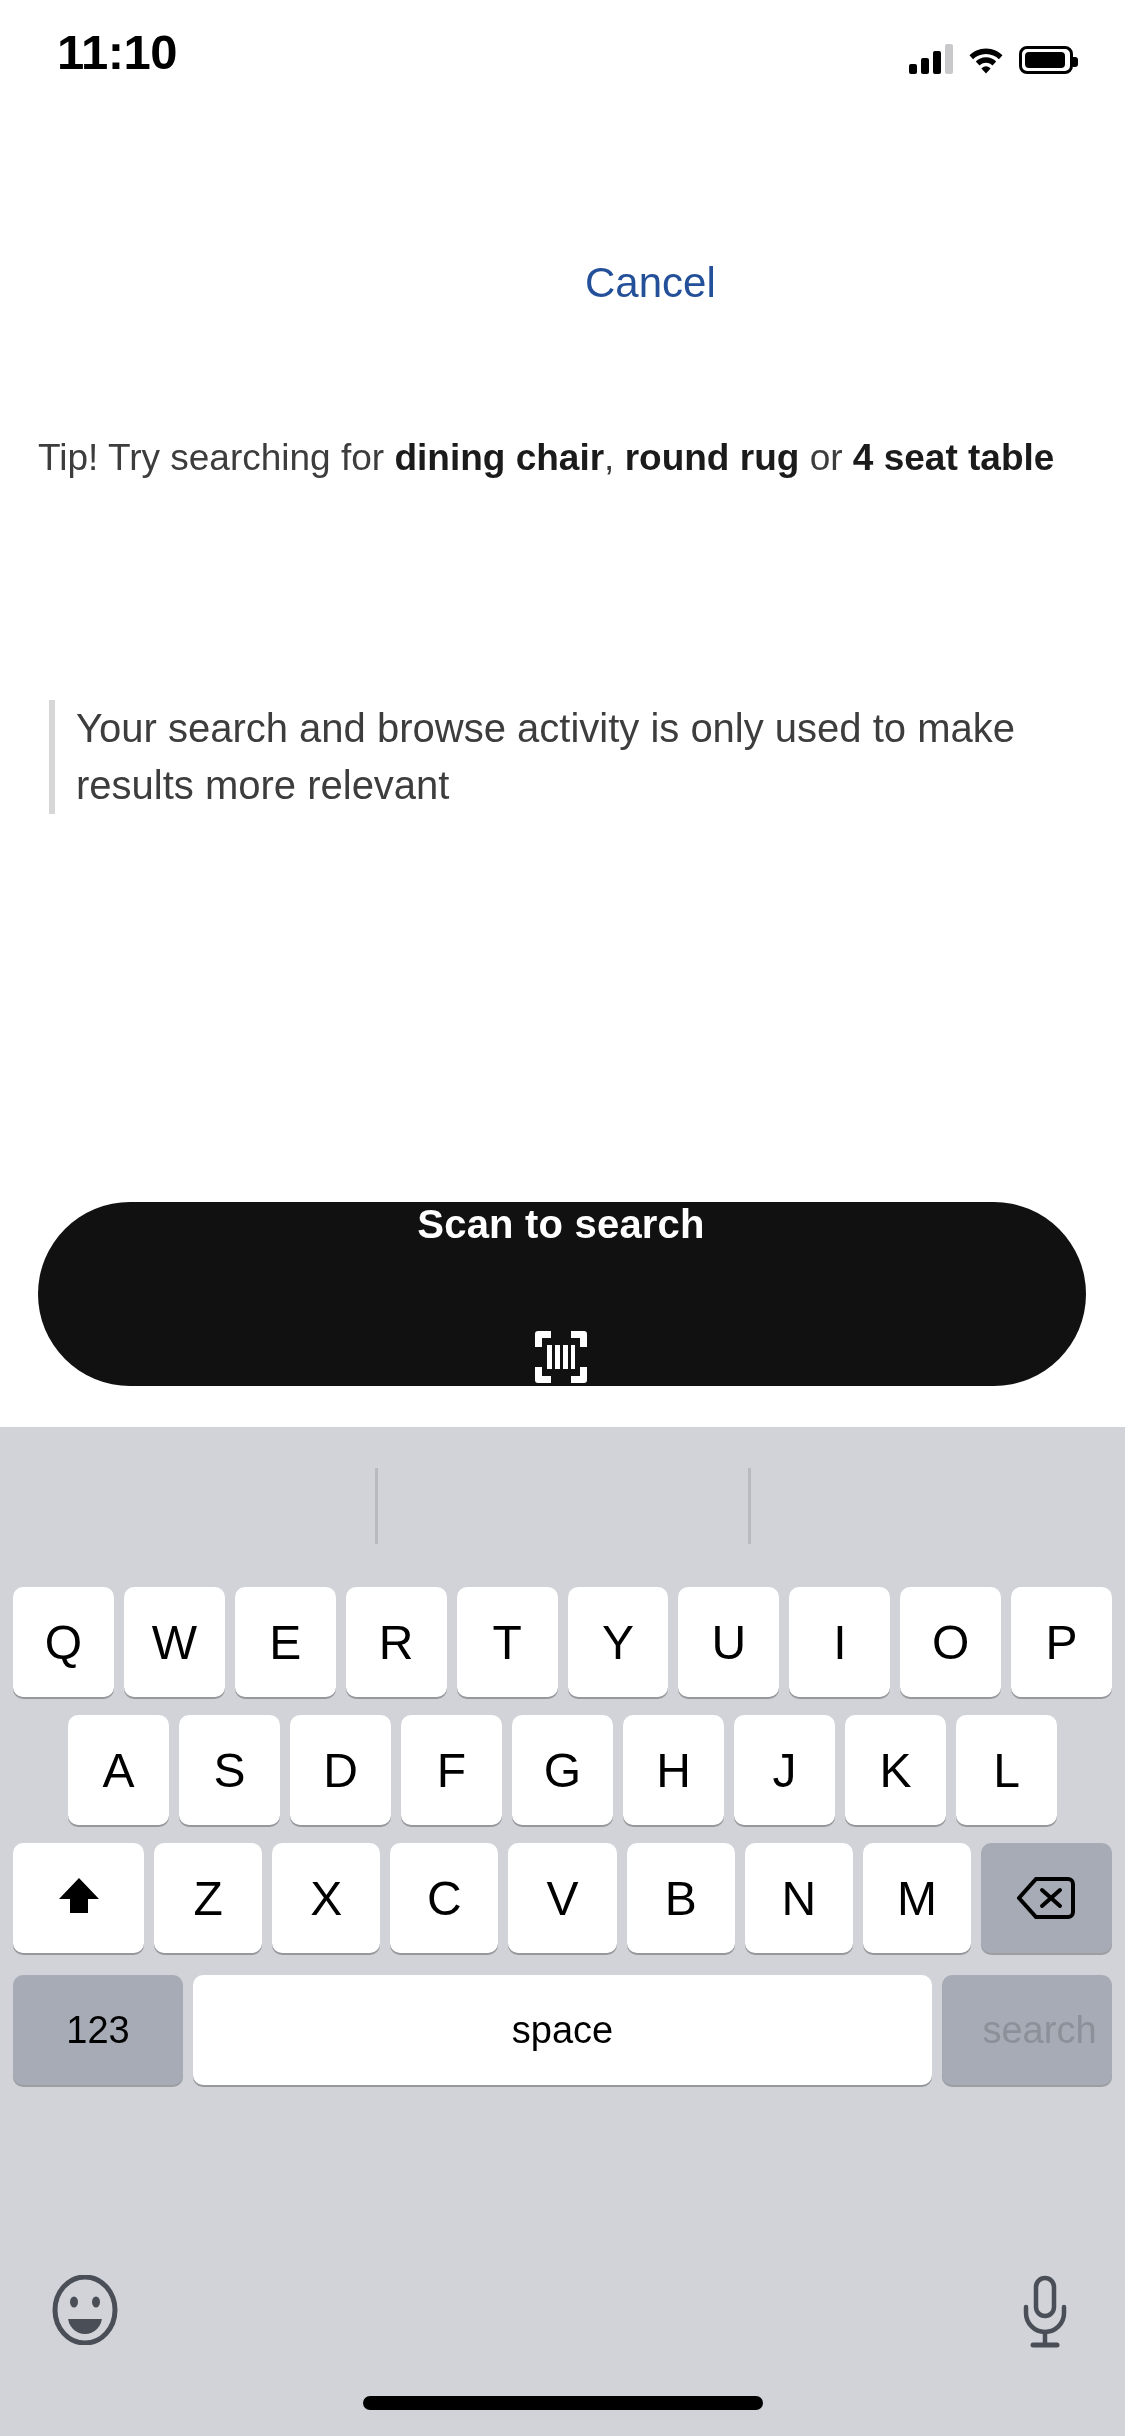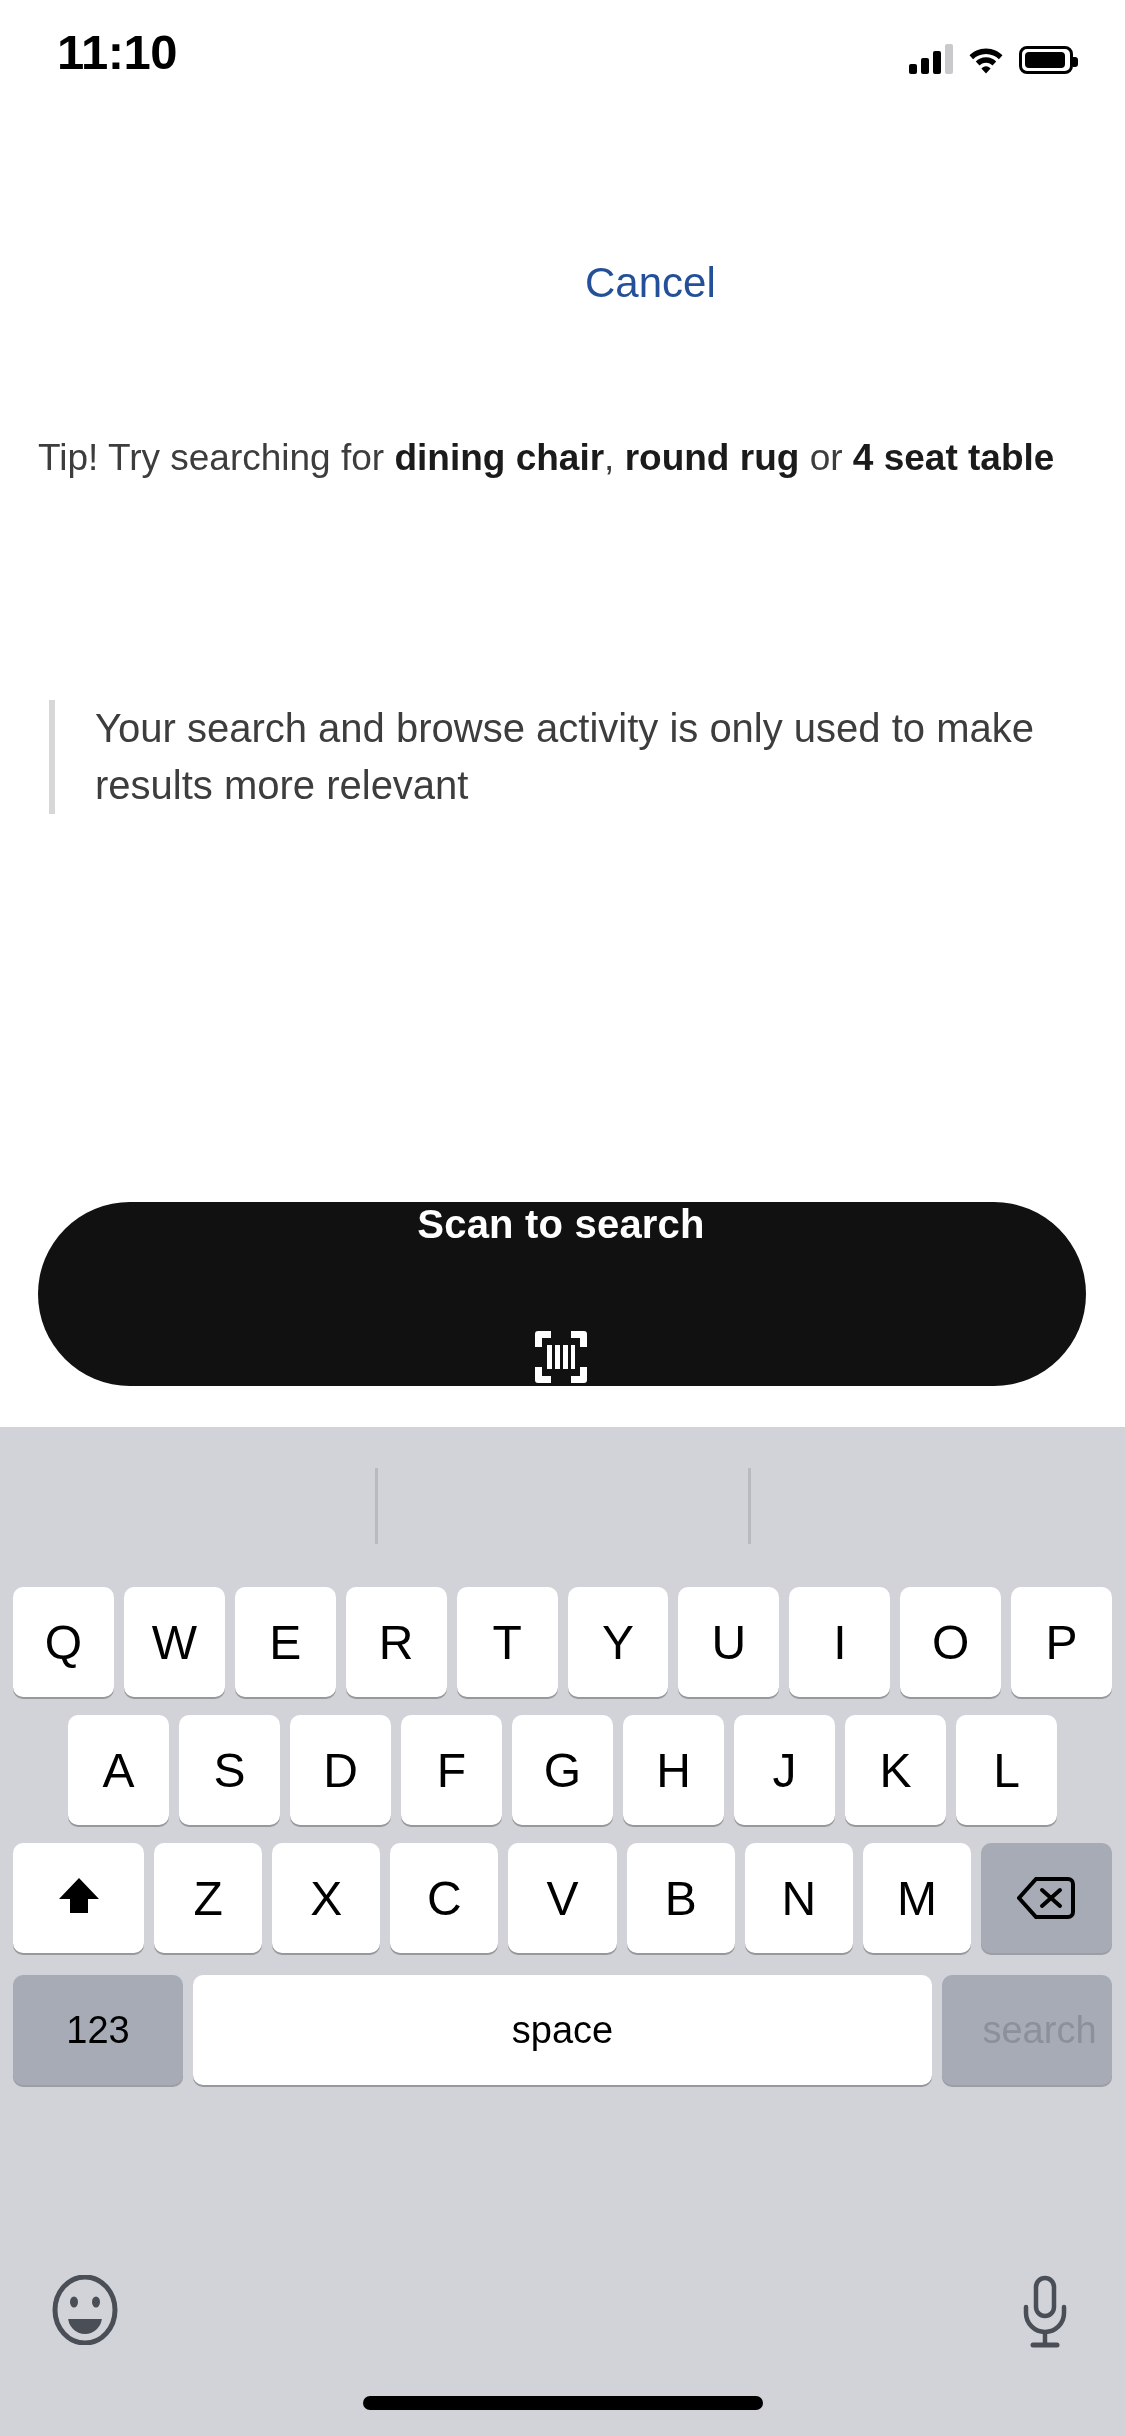--- a/index.html
+++ b/index.html
@@ -55,21 +55,21 @@
   
   .tip {
     position:absolute; left:38px; top:432px; width:1020px;
     font-size:37px; line-height:52px; color:#3d3d3d;
   }
   .tip b { font-weight:700; color:#1b1b1b; }
 
   
   .privacy {
     position:absolute; left:49px; top:700px; width:1000px;
-    border-left:6px solid #d7d7d7; padding-left:40px;
+    border-left:6px solid #d7d7d7; padding-left:21px;
   }
   .privacy p {
     font-size:40px; line-height:57px; color:#3d3d3d;
   }
 
   
   .scan-btn {
     position:absolute; left:38px; top:1202px; width:1048px; height:184px;
     background:#111111; border:none; border-radius:92px;
     display:flex; align-items:center; justify-content:space-between;

